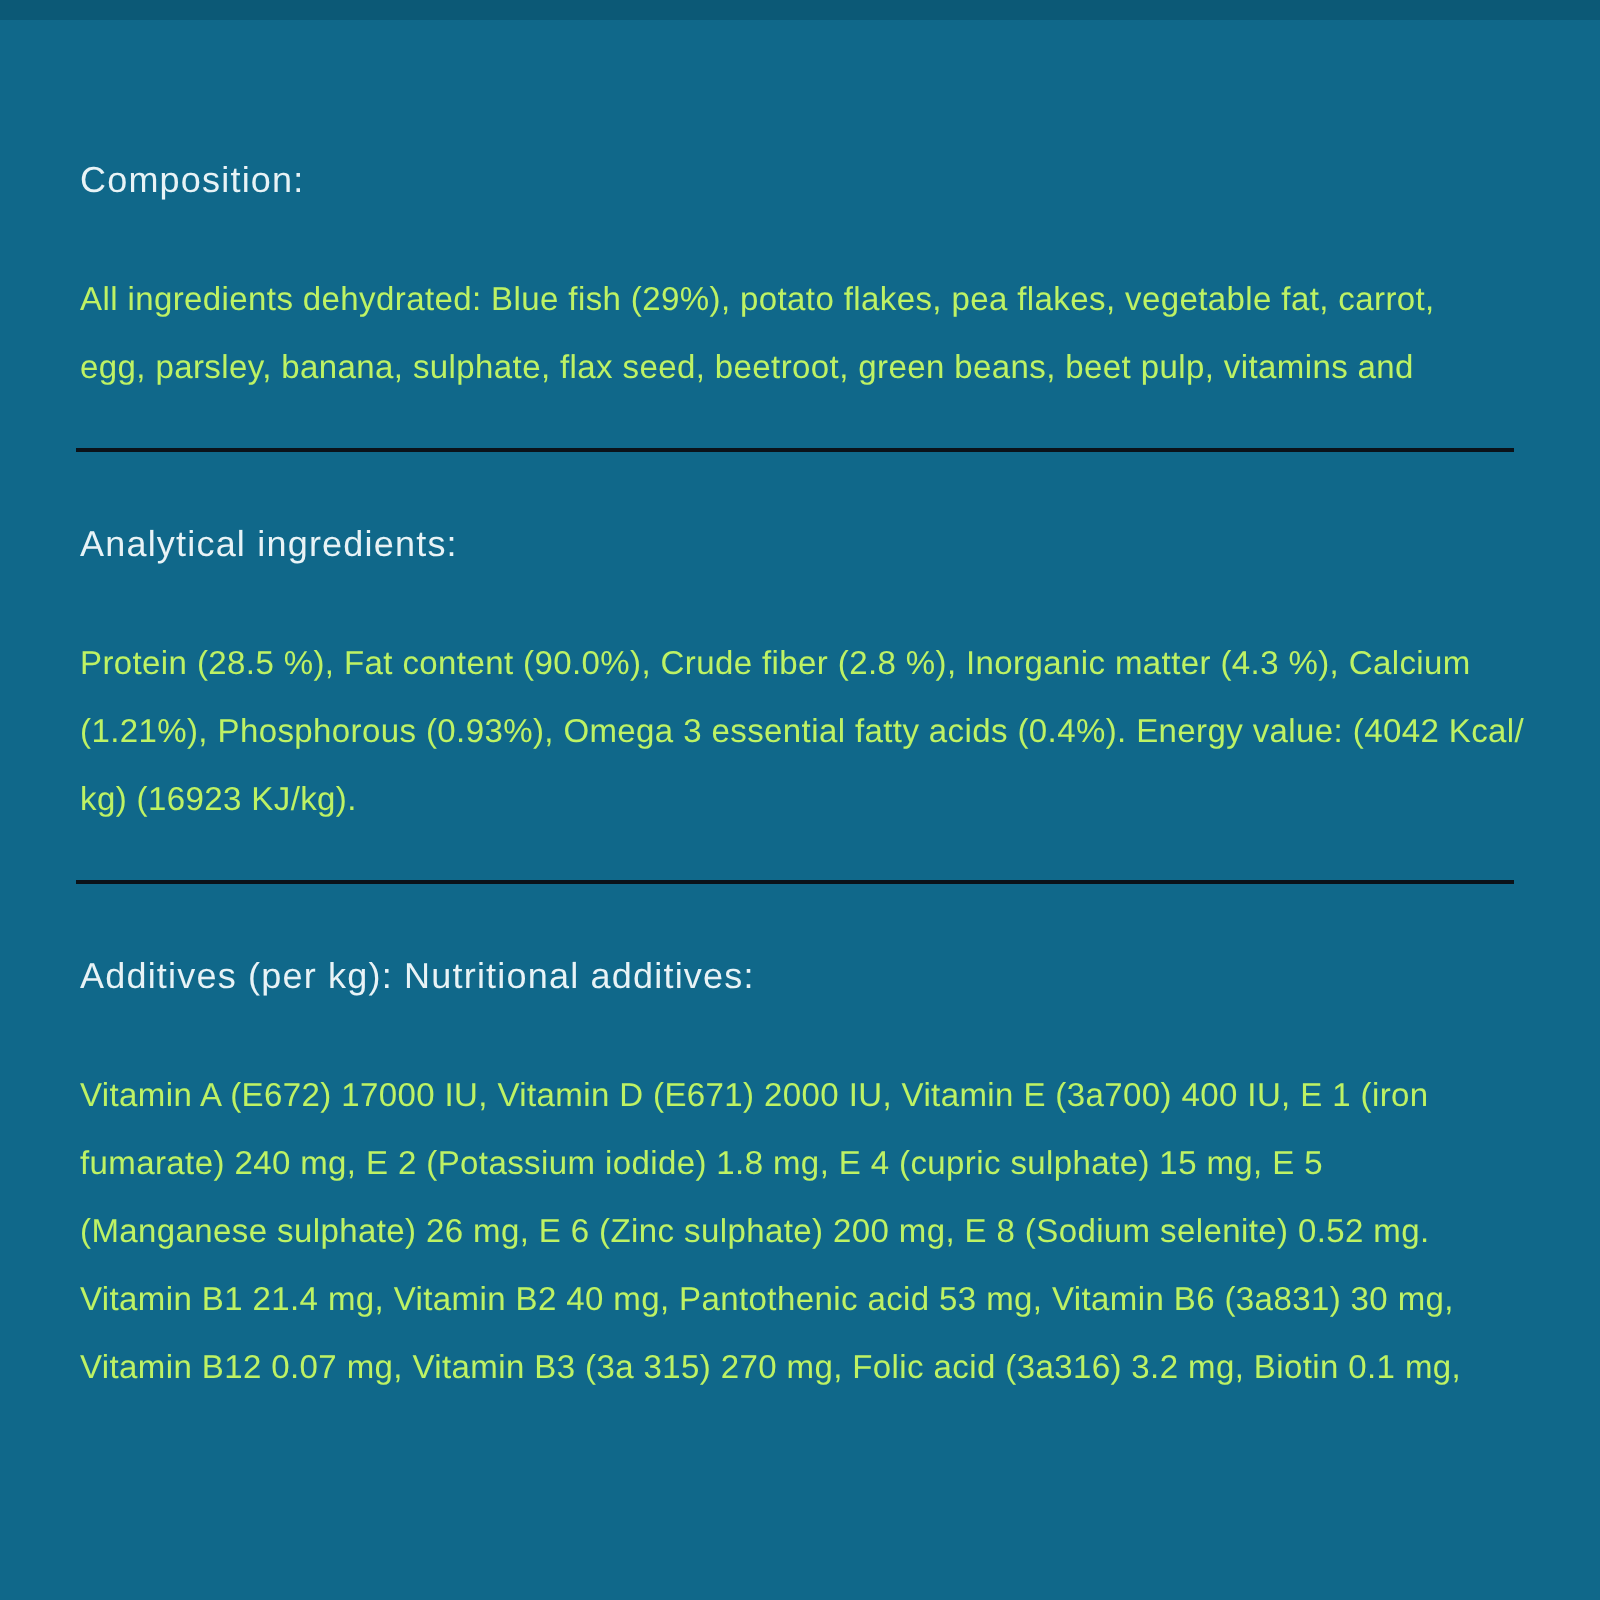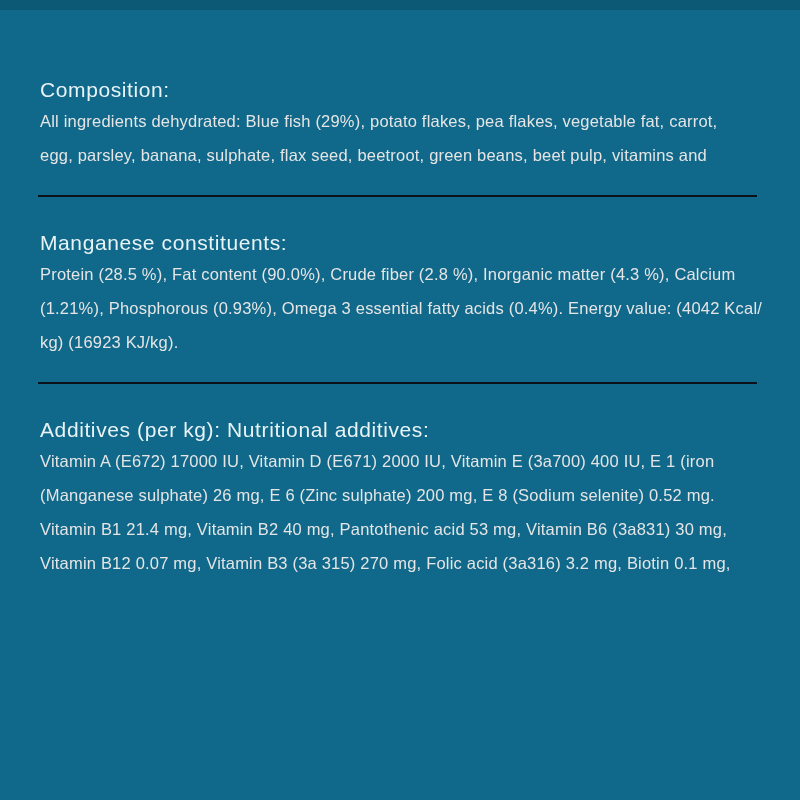--- a/index.html
+++ b/index.html
@@ -16,35 +16,35 @@
   .top-bar {
     width: 800px;
     height: 10px;
     background: #0C5976;
   }
   .content {
     padding: 0 42px 0 40px;
   }
   .section-heading {
     margin: 32px 0 0 0;
-    font-size: 21px;
+    font-size: 18px;
     font-weight: 400;
     line-height: 28px;
     letter-spacing: 0.6px;
     color: #E8F3F6;
   }
   .section-heading.first {
     margin-top: 66px;
   }
   .section-body {
-    margin-top: 0;
+    margin-top: 29px;
     font-size: 16.5px;
     line-height: 34px;
     letter-spacing: 0.2px;
-    color: #e5e5e5;
+    color: #bef264;
   }
   .body-line {
     white-space: nowrap;
   }
   .divider {
     border: none;
     border-top: 2px solid #0B1219;
     margin: 23px 0 0 -2px;
     width: 719px;
   }
@@ -60,33 +60,34 @@
     <h2 class="section-heading first">Composition:</h2>
     <div class="section-body">
       <div class="body-line">All ingredients dehydrated: Blue fish (29%), potato flakes, pea flakes, vegetable fat, carrot,</div>
       <div class="body-line">egg, parsley, banana, sulphate, flax seed, beetroot, green beans, beet pulp, vitamins and</div>
     </div>
   </section>
 
   <hr class="divider">
 
   <section>
-    <h2 class="section-heading">Manganese constituents:</h2>
+    <h2 class="section-heading">Analytical ingredients:</h2>
     <div class="section-body">
       <div class="body-line">Protein (28.5 %), Fat content (90.0%), Crude fiber (2.8 %), Inorganic matter (4.3 %), Calcium</div>
       <div class="body-line">(1.21%), Phosphorous (0.93%), Omega 3 essential fatty acids (0.4%). Energy value: (4042 Kcal/</div>
       <div class="body-line">kg) (16923 KJ/kg).</div>
     </div>
   </section>
 
   <hr class="divider">
 
   <section>
     <h2 class="section-heading">Additives (per kg): Nutritional additives:</h2>
     <div class="section-body">
       <div class="body-line">Vitamin A (E672) 17000 IU, Vitamin D (E671) 2000 IU, Vitamin E (3a700) 400 IU, E 1 (iron</div>
+      <div class="body-line">fumarate) 240 mg, E 2 (Potassium iodide) 1.8 mg, E 4 (cupric sulphate) 15 mg, E 5</div>
       <div class="body-line">(Manganese sulphate) 26 mg, E 6 (Zinc sulphate) 200 mg, E 8 (Sodium selenite) 0.52 mg.</div>
       <div class="body-line">Vitamin B1 21.4 mg, Vitamin B2 40 mg, Pantothenic acid 53 mg, Vitamin B6 (3a831) 30 mg,</div>
       <div class="body-line">Vitamin B12 0.07 mg, Vitamin B3 (3a 315) 270 mg, Folic acid (3a316) 3.2 mg, Biotin 0.1 mg,</div>
     </div>
   </section>
 
 </div>
 
 </body></html>

